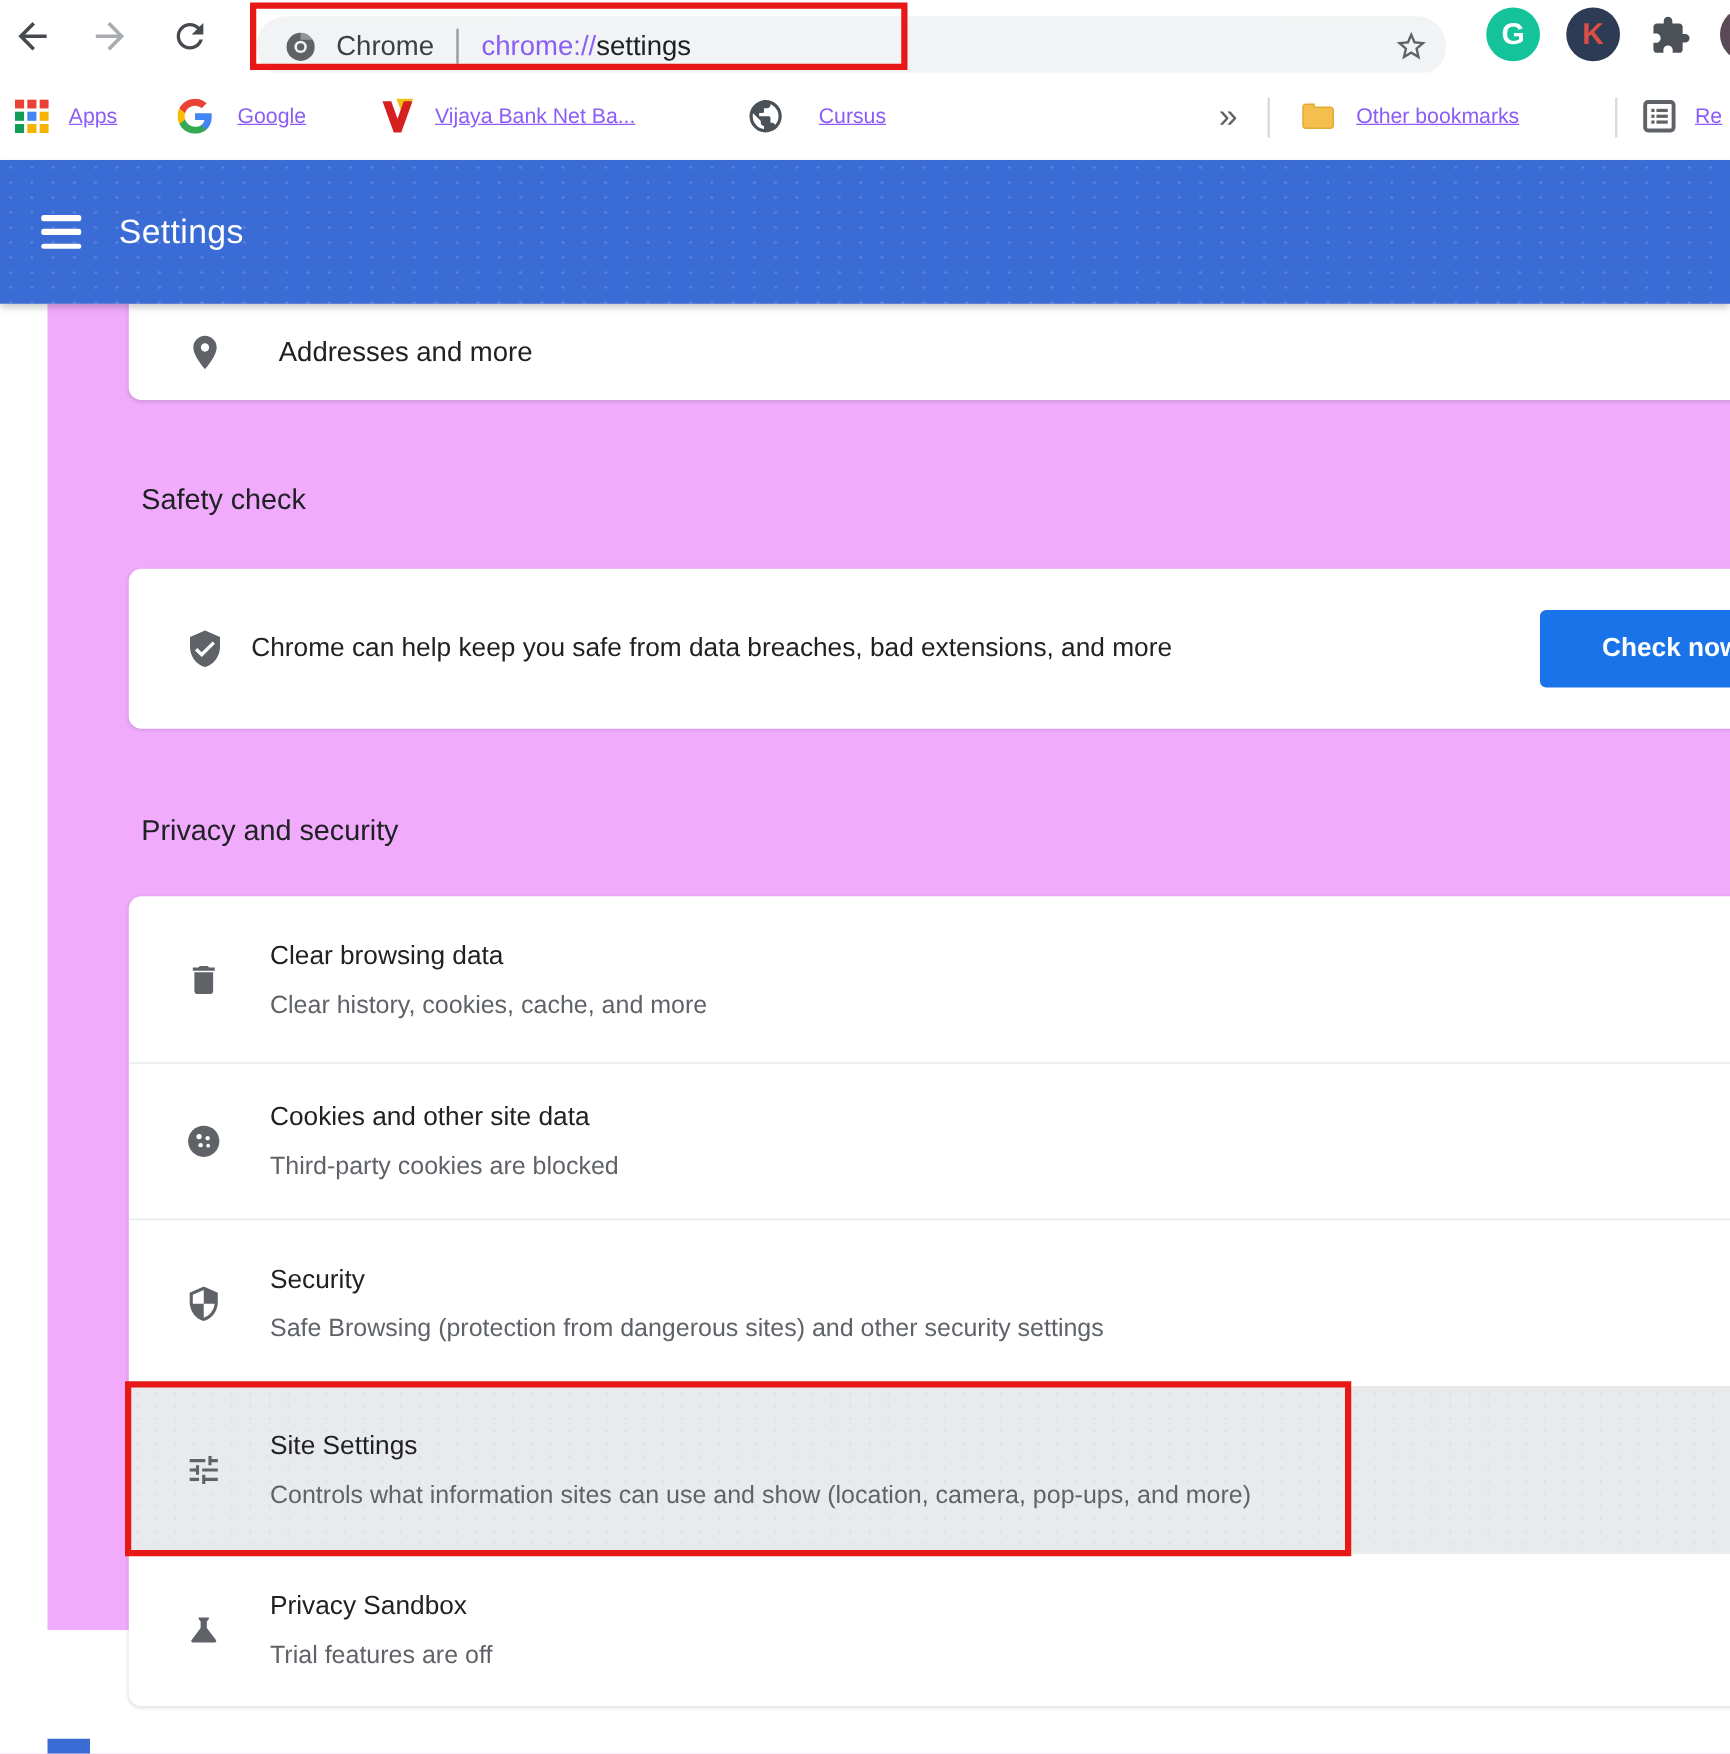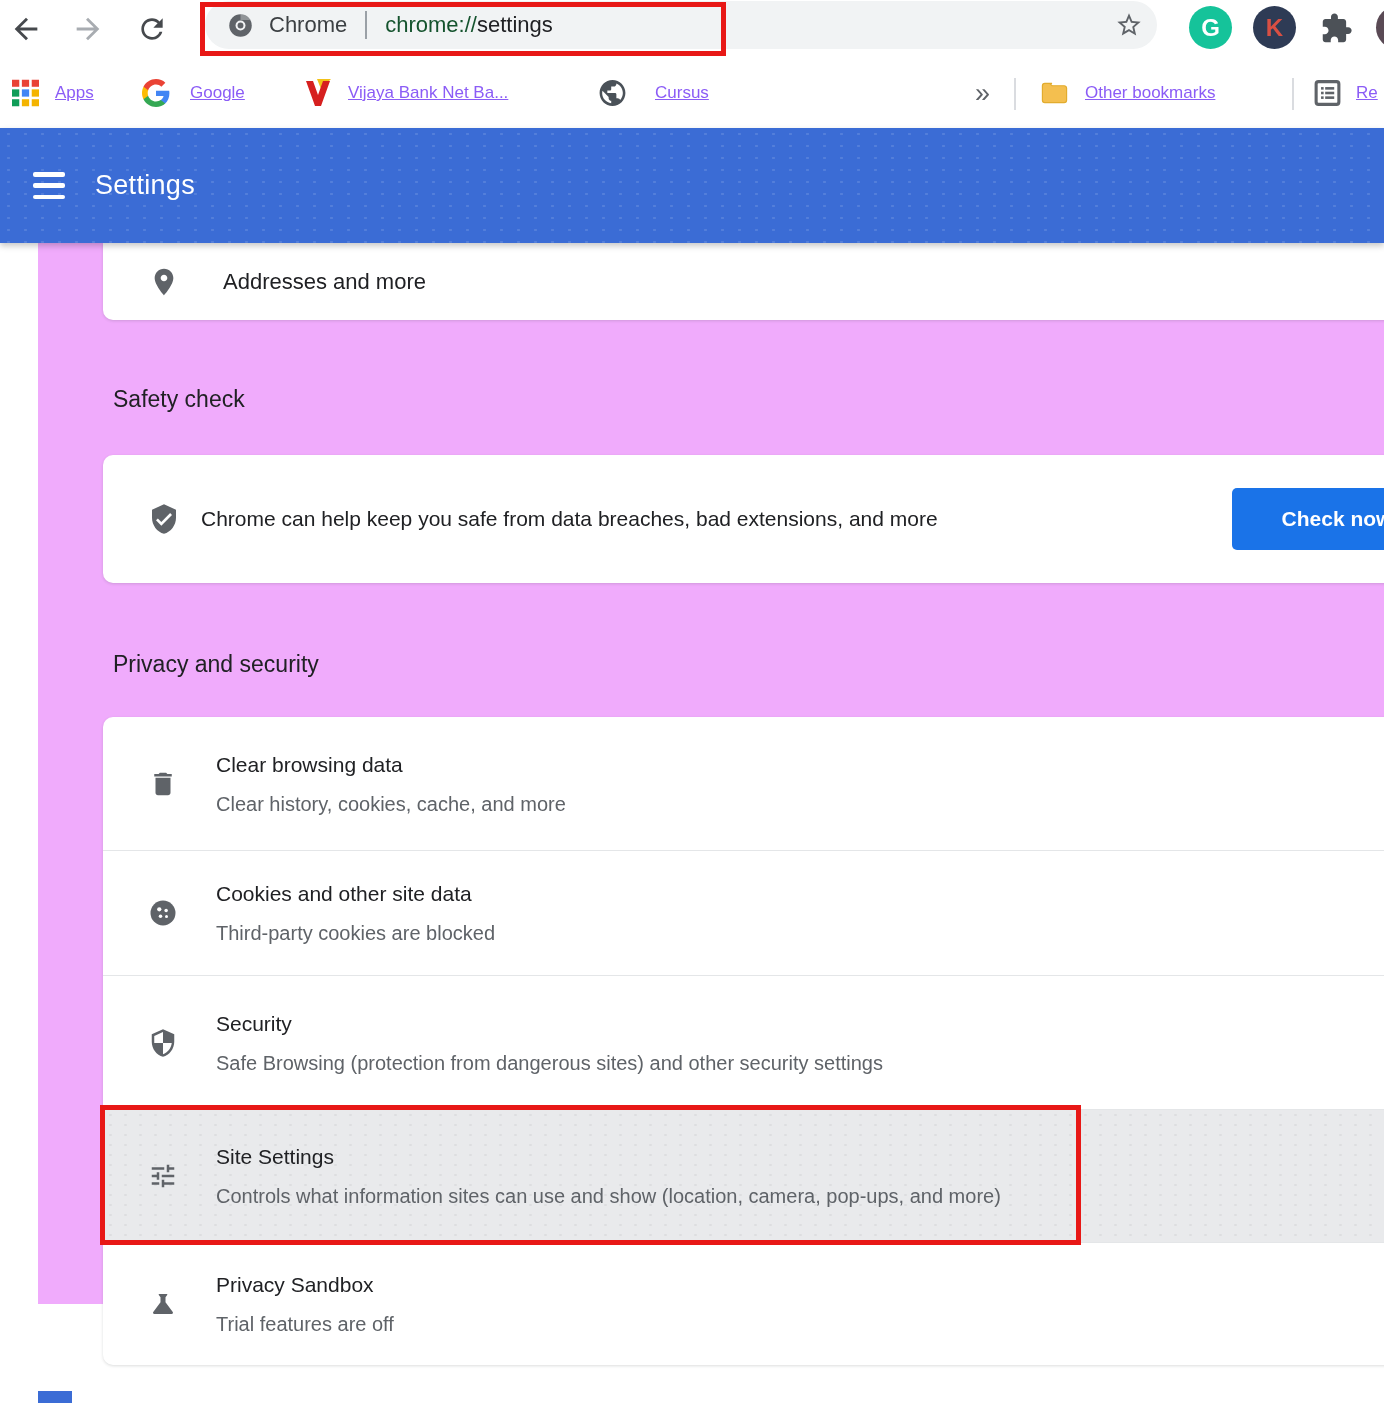--- a/index.html
+++ b/index.html
@@ -2,25 +2,25 @@
 <html><head>
 <meta charset="utf-8">
 <style>
   * { margin:0; padding:0; box-sizing:border-box; }
   html,body { width:1384px; height:1403px; overflow:hidden; }
   body { font-family:"Liberation Sans", sans-serif; background:#fff; position:relative; color:#202124; }
 
   
   .toolbar { position:relative; height:58px; background:#fff; }
   .tb-icon { position:absolute; top:11px; width:36px; height:36px; display:flex; align-items:center; justify-content:center; }
-  .omnibox { position:absolute; left:205px; top:1px; width:952px; height:48px; background:#F1F3F4; border-radius:24px; display:flex; align-items:center;text-align:center; }
+  .omnibox { position:absolute; left:205px; top:13px; width:952px; height:48px; background:#F1F3F4; border-radius:24px; display:flex; align-items:center;text-align:center; }
   .omni-fav { margin-left:22px; display:flex; }
   .omni-site { margin-left:15px; font-size:22px; color:#3C4043; }
   .omni-sep { width:2px; height:28px; background:#9AA0A6; margin:0 18px; }
-  .omni-scheme { font-size:22px; color:#14532d; }
+  .omni-scheme { font-size:22px; color:#8b5cf6; }
   .omni-path { font-size:22px; color:#202124; }
   .omni-star { position:absolute; right:14px; top:10px; }
   .red-box { position:absolute; border:5px solid #E81816; z-index:9; pointer-events:none; }
   .red-box.omni { left:200px; top:2px; width:526px; height:54px; }
   .ext-badge { position:absolute; top:6px; width:43px; height:43px; border-radius:50%; display:flex; align-items:center; justify-content:center; font-weight:bold; font-size:24px; }
   .grammarly { left:1189px; background:#15C39A; color:#fff; }
   .kbadge { left:1253px; background:#2E3B55; color:#D94F43; }
   .avatar-partial { left:1376px; background:#5A4A55; }
   .puzzle { position:absolute; left:1320px; top:12px; }
 

